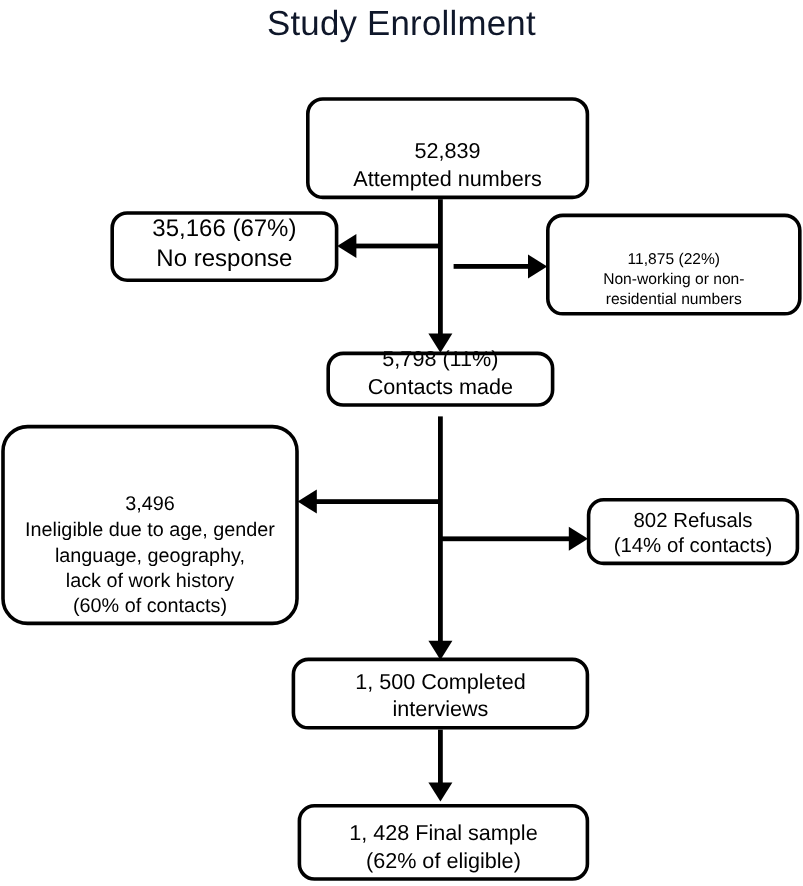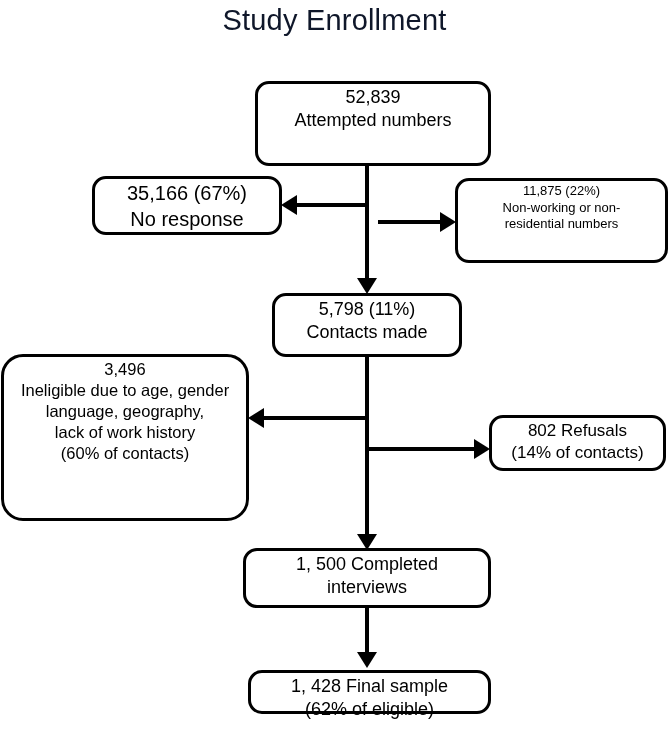--- a/index.html
+++ b/index.html
@@ -29,42 +29,42 @@
     letter-spacing: 0.2px;
     color: #0f172a;
   }
   .node {
     position: absolute;
     box-sizing: border-box;
     border: 3px solid #000000;
     border-radius: 14px;
     background: #ffffff;
     display: flex;
-    align-items: flex-start;
+    align-items: flex-end;
     justify-content: center;
     text-align: center;
     line-height: 1.28;
     font-size: 17.5px;
     color: #000000;
     padding: 2px 6px;
     z-index: 3;
   }
   .node .lines {
     width: 100%;
     white-space: pre-line;
   }
   
   #node-attempted   { left: 255px; top: 81px;  width: 236px; height: 85px; font-size: 18px; }
   #node-noresponse  { left: 92px;  top: 176px; width: 190px; height: 59px; font-size: 20px; }
   #node-nonworking  { left: 455px; top: 178px; width: 213px; height: 85px; font-size: 13px; }
-  #node-contacts    { left: 272px; top: 293px; width: 190px; height: 64px; font-size: 18px; }
+  #node-contacts    { left: 272px; top: 293px; width: 190px; height: 46px; font-size: 18px; }
   #node-ineligible  { left: 1px;   top: 354px; width: 248px; height: 167px; font-size: 16.5px; border-radius: 22px; }
   #node-refusals    { left: 489px; top: 415px; width: 177px; height: 56px; font-size: 17px; }
   #node-completed   { left: 243px; top: 548px; width: 248px; height: 60px; font-size: 18px; }
-  #node-final       { left: 248px; top: 670px; width: 243px; height: 44px; font-size: 18px; }
+  #node-final       { left: 248px; top: 670px; width: 243px; height: 64px; font-size: 18px; }
 
   
   .vline {
     position: absolute;
     width: 4px;
     background: #000000;
     z-index: 1;
   }
   .hline {
     position: absolute;

